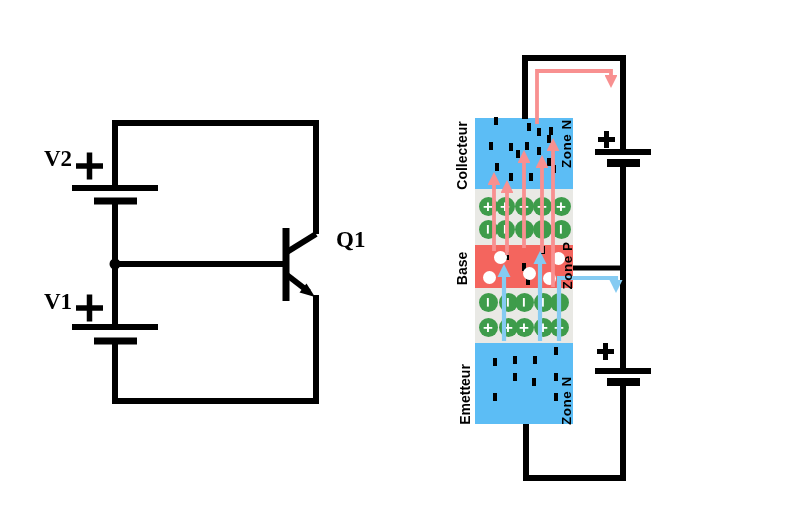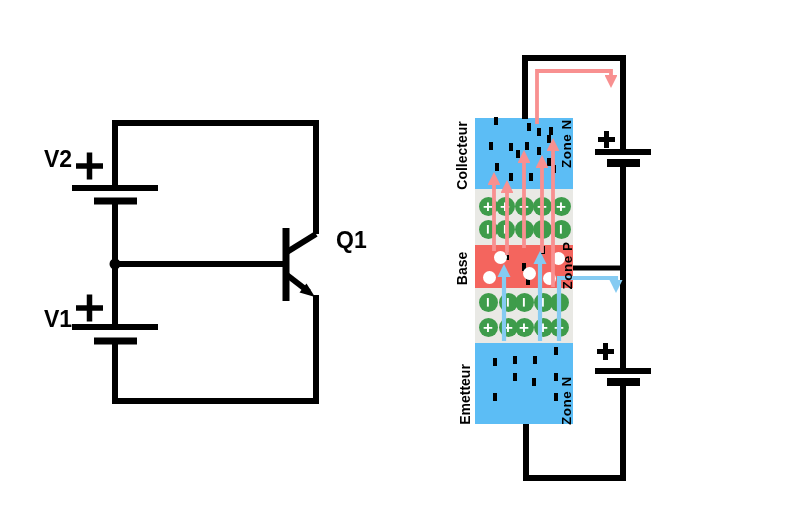--- a/index.html
+++ b/index.html
@@ -15,21 +15,21 @@
   #zone-emitter{top:343px;height:81px;background:var(--n-zone,#5CBDF5);}
   
   .edash{position:absolute;background:#000;}
   .hole{position:absolute;background:#fff;border-radius:50%;}
   .ion{position:absolute;border-radius:50%;background:var(--ion,#3E9C4B);color:#fff;
        display:flex;align-items:center;justify-content:center;
        font-weight:bold;font-size:17px;line-height:1;}
   .ion span{display:block;}
   .ion .rot{transform:rotate(90deg);}
   
-  .lbl{position:absolute;font-weight:bold;color:#000;white-space:nowrap;}
+  .lbl{position:absolute;font-weight:bold;color:#000;white-space:nowrap;font-family:Liberation Serif, serif;}
   .big{font-size:23px;}
   .rlbl{position:absolute;width:100px;height:17px;text-align:center;font-weight:bold;
         color:#000;transform:rotate(-90deg);transform-origin:50% 50%;white-space:nowrap;}
   .term{font-size:14px;}
   .zlab{font-size:13.5px;letter-spacing:0.5px;}
 </style>
 </head>
 <body>
 
 <div class="canvas">
@@ -189,21 +189,21 @@
       <path d="M537,124 V71 H611 V84" marker-end="url(#ah-pink)"></path>
     </g>
     <g stroke="var(--blue,#85CBF2)" stroke-width="4.2" fill="none">
       <path d="M504,341 V268" marker-end="url(#ah-blue)"></path>
       <path d="M540,341 V255" marker-end="url(#ah-blue)"></path>
       <path d="M559,341 V278 H616 V289" marker-end="url(#ah-blue)"></path>
     </g>
   </svg>
 
   <div class="lbl big" style="left:44px;top:146px">V2</div>
-  <div class="lbl big" style="left:44px;top:306px">V1</div>
+  <div class="lbl big" style="left:44px;top:289px">V1</div>
   <div class="lbl big" style="left:336px;top:227px">Q1</div>
 
   <div class="rlbl term" style="left:412px;top:147px">Collecteur</div>
   <div class="rlbl term" style="left:412px;top:260px">Base</div>
   <div class="rlbl term" style="left:415px;top:386px">Emetteur</div>
 
   <div class="rlbl zlab" style="left:517px;top:135px">Zone N</div>
   <div class="rlbl zlab" style="left:518px;top:257px">Zone P</div>
   <div class="rlbl zlab" style="left:517px;top:392px">Zone N</div>
 </div>

